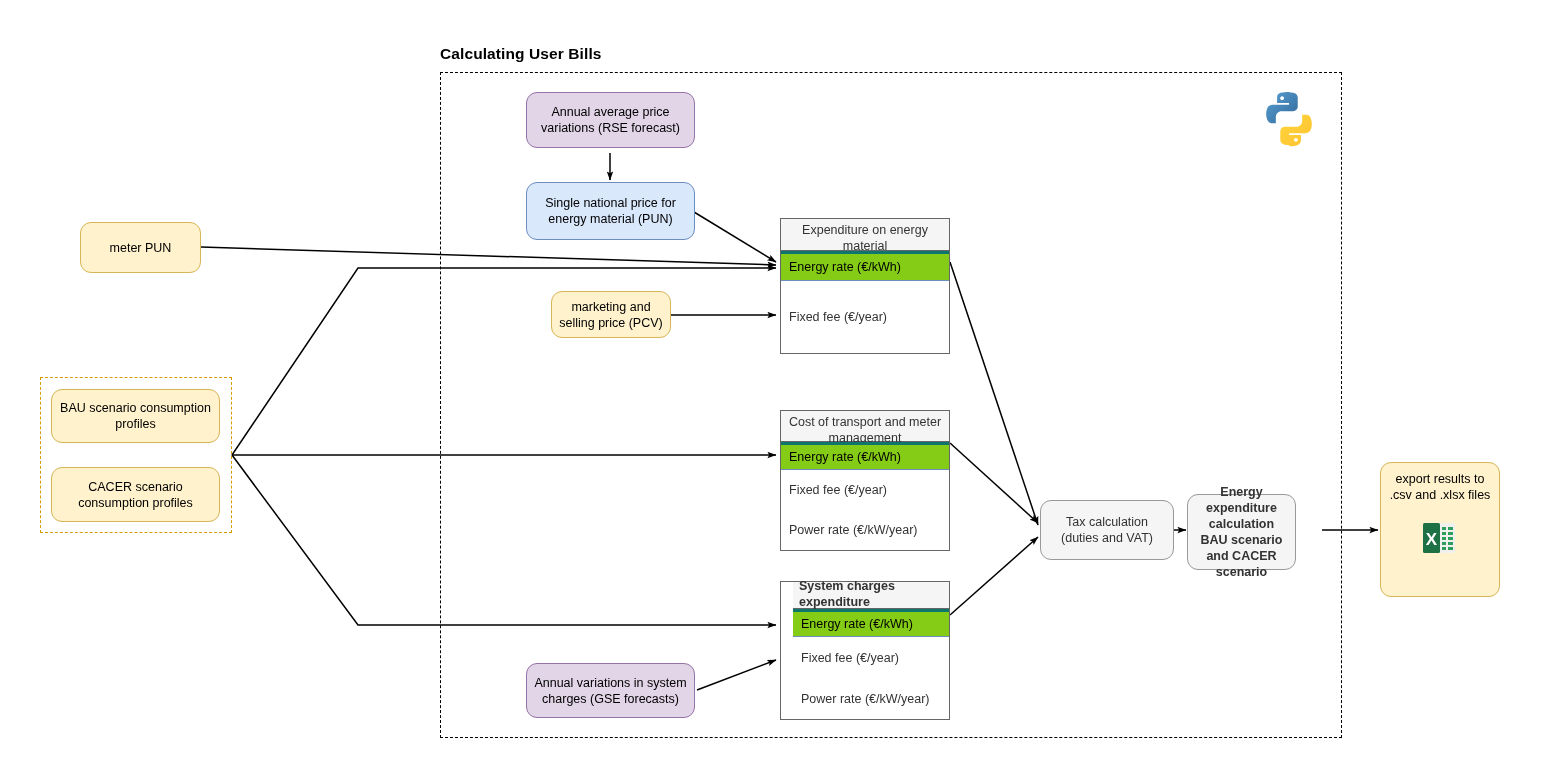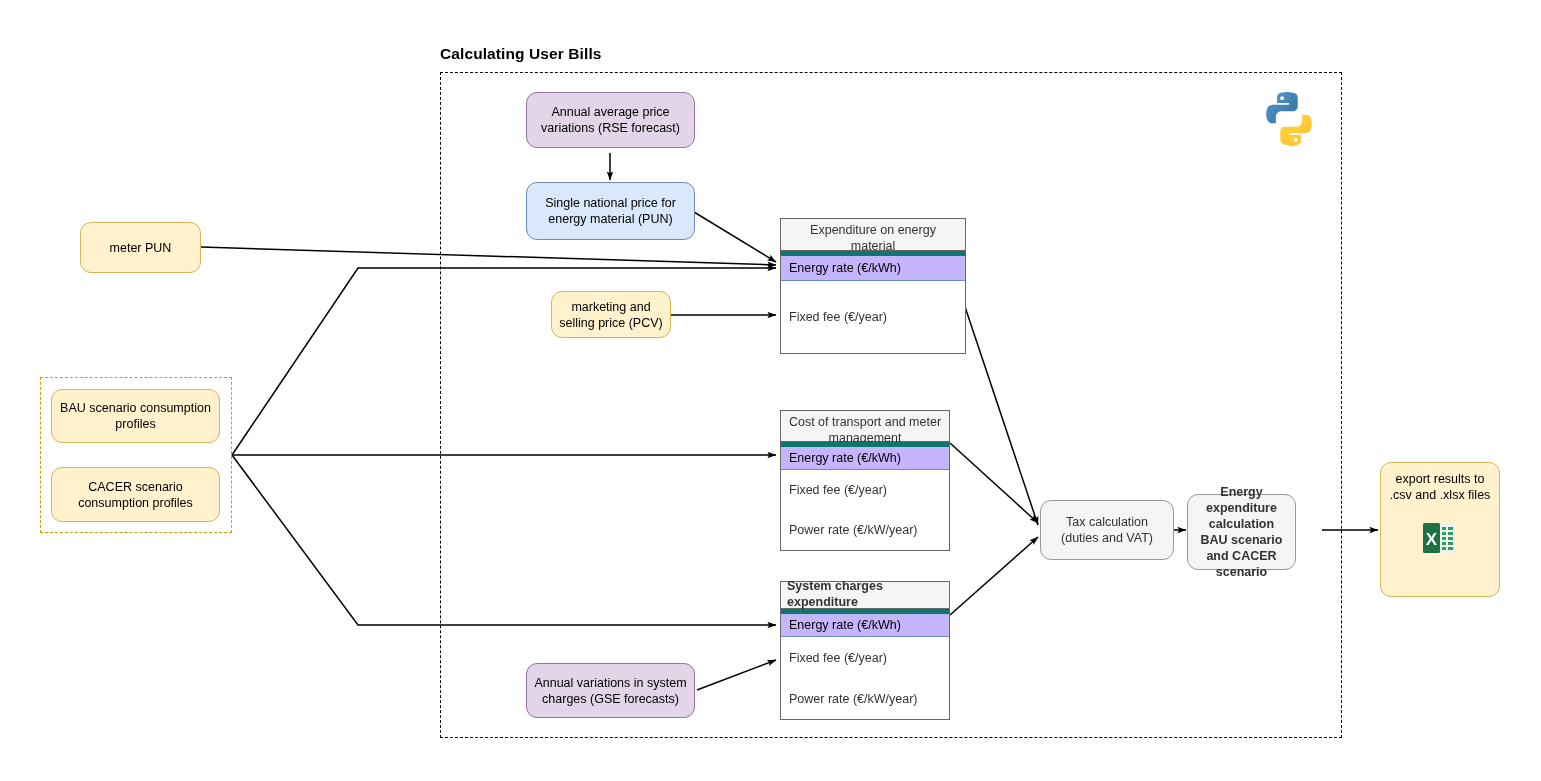--- a/index.html
+++ b/index.html
@@ -104,22 +104,22 @@
   .tbl-head.bold { font-weight: bold; text-align: left; }
   .tbl-head.leftish { text-align: center; }
   .tbl-row {
     box-sizing: border-box;
     padding: 0 8px;
     display: flex;
     align-items: center;
     color: #333333;
   }
   .tbl-row.hl {
-    background: #c4b5fd;
-    border-top: 5px solid #0f766e;
+    background: #84cc16;
+    border-top: 3px solid #0f766e;
     border-bottom: 1px solid #6c8ebf;
     color: #000000;
   }
   
   .py-logo {
     position: absolute;
     z-index: 4;
   }
   
   .xls-icon {
@@ -238,31 +238,31 @@
           <rect x="29" y="20" width="5" height="3"></rect>
         <rect x="23" y="25" width="4" height="3"></rect>
           <rect x="29" y="25" width="5" height="3"></rect>
         <rect x="23" y="30" width="4" height="3"></rect>
           <rect x="29" y="30" width="5" height="3"></rect>
       </g>
     </svg>
   </span>
 </div>
 
-<div class="tbl" style="left:780px; top:218px; width:186px; height:136px;">
+<div class="tbl" style="left:780px; top:218px; width:170px; height:136px;">
   <div class="tbl-head leftish" style="height:32px;">Expenditure on energy material</div>
   <div class="tbl-row hl" style="height:30px;">Energy rate (€/kWh)</div>
   <div class="tbl-row" style="height:72px;">Fixed fee (€/year)</div>
 </div>
 
 <div class="tbl" style="left:780px; top:410px; width:170px; height:141px;">
   <div class="tbl-head leftish" style="height:31px;">Cost of transport and meter management</div>
   <div class="tbl-row hl" style="height:28px;">Energy rate (€/kWh)</div>
   <div class="tbl-row" style="height:40px;">Fixed fee (€/year)</div>
   <div class="tbl-row" style="height:40px;">Power rate (€/kW/year)</div>
 </div>
 
-<div class="tbl" style="left:780px; top:581px; width:170px; height:139px;">
+<div class="tbl" style="left:780px; top:581px; width:170px; height:139px;padding-left:12px;">
   <div class="tbl-head bold" style="height:27px; display:flex; align-items:center;">System charges expenditure</div>
   <div class="tbl-row hl" style="height:28px;">Energy rate (€/kWh)</div>
   <div class="tbl-row" style="height:41px;">Fixed fee (€/year)</div>
   <div class="tbl-row" style="height:41px;">Power rate (€/kW/year)</div>
 </div>
 
 </body></html>

